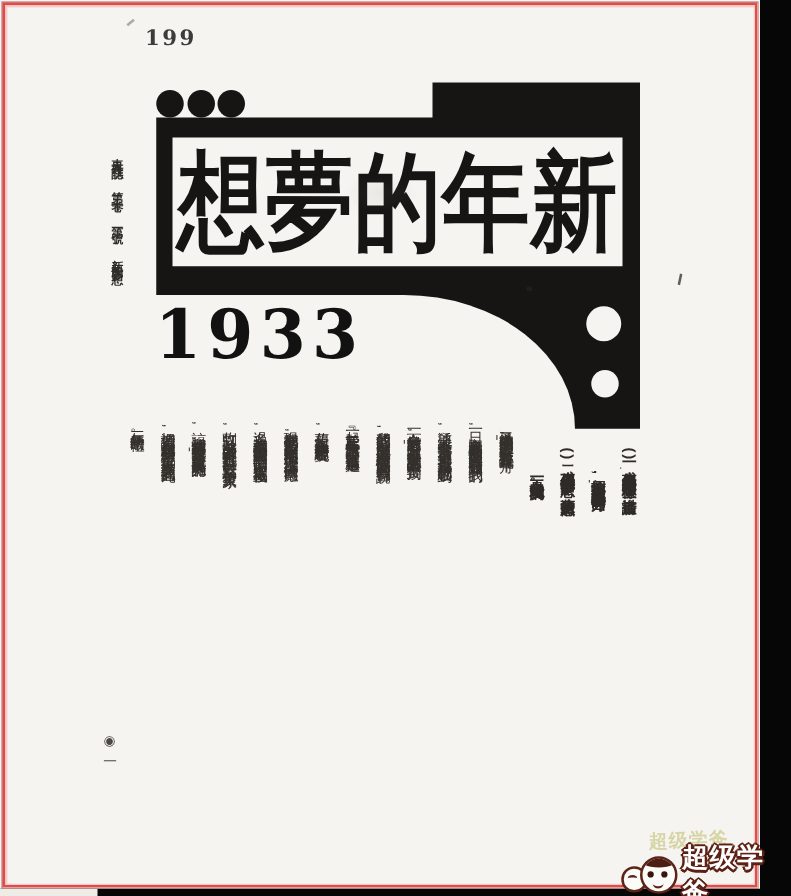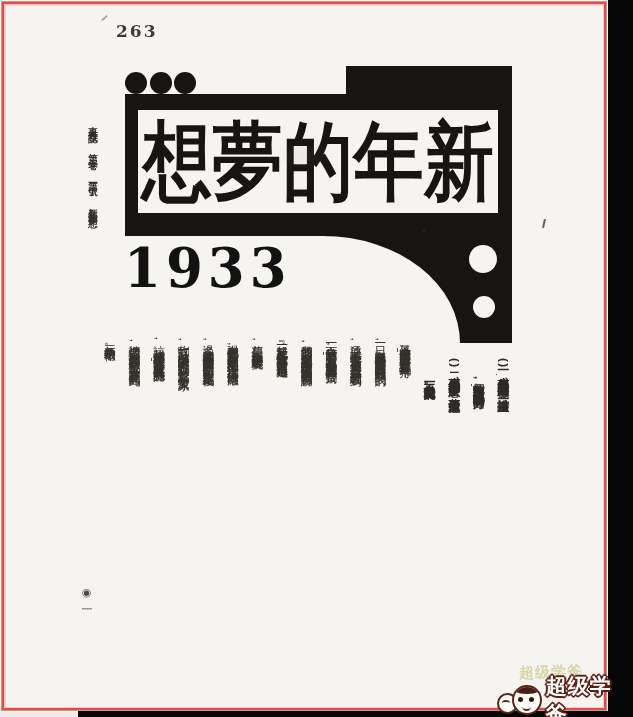--- a/index.html
+++ b/index.html
@@ -63,21 +63,21 @@
                        -1px -1px #5d2015,1px 1px #5d2015,-1px 1px #5d2015,1px -1px #5d2015;}
 </style>
 </head>
 <body>
 
 <div class="canvas">
 
   <div class="page"></div>
   <div class="corner-patch"></div>
 
-  <div class="pagenum">263</div>
+  <div class="pagenum">199</div>
 
   <div class="margin-note">
     <span class="grp">東方雜誌</span>
     <span class="grp">第三十卷</span>
     <span class="grp">第一號</span>
     <span class="grp">新年的夢想</span>
   </div>
 
   <div>
     <div class="tb ink dot" style="left:125px;top:72px;"></div>

